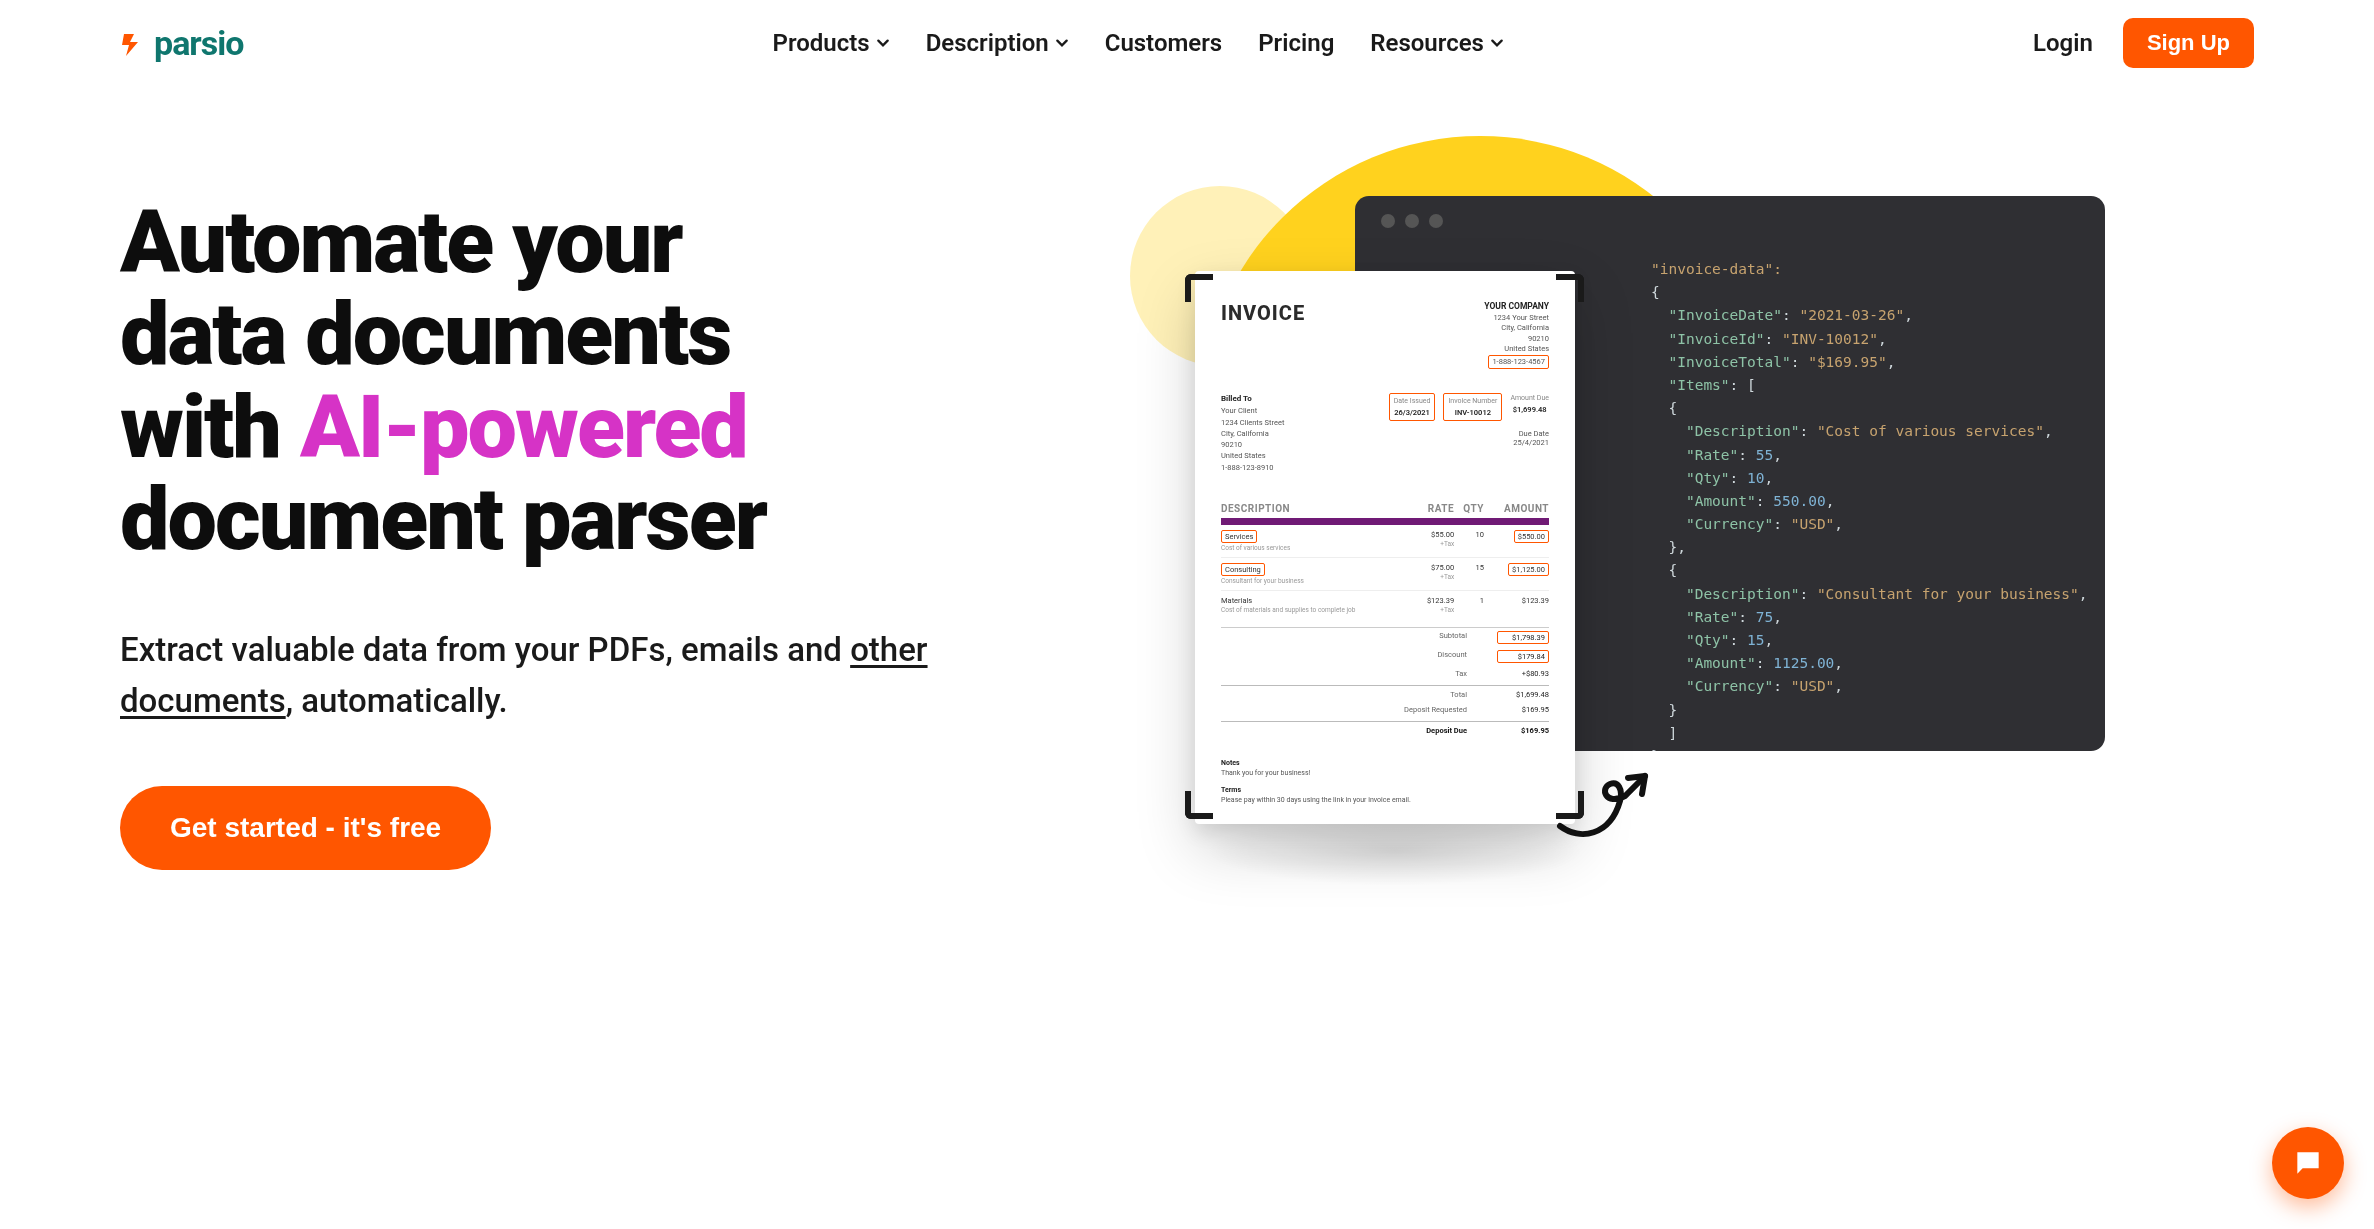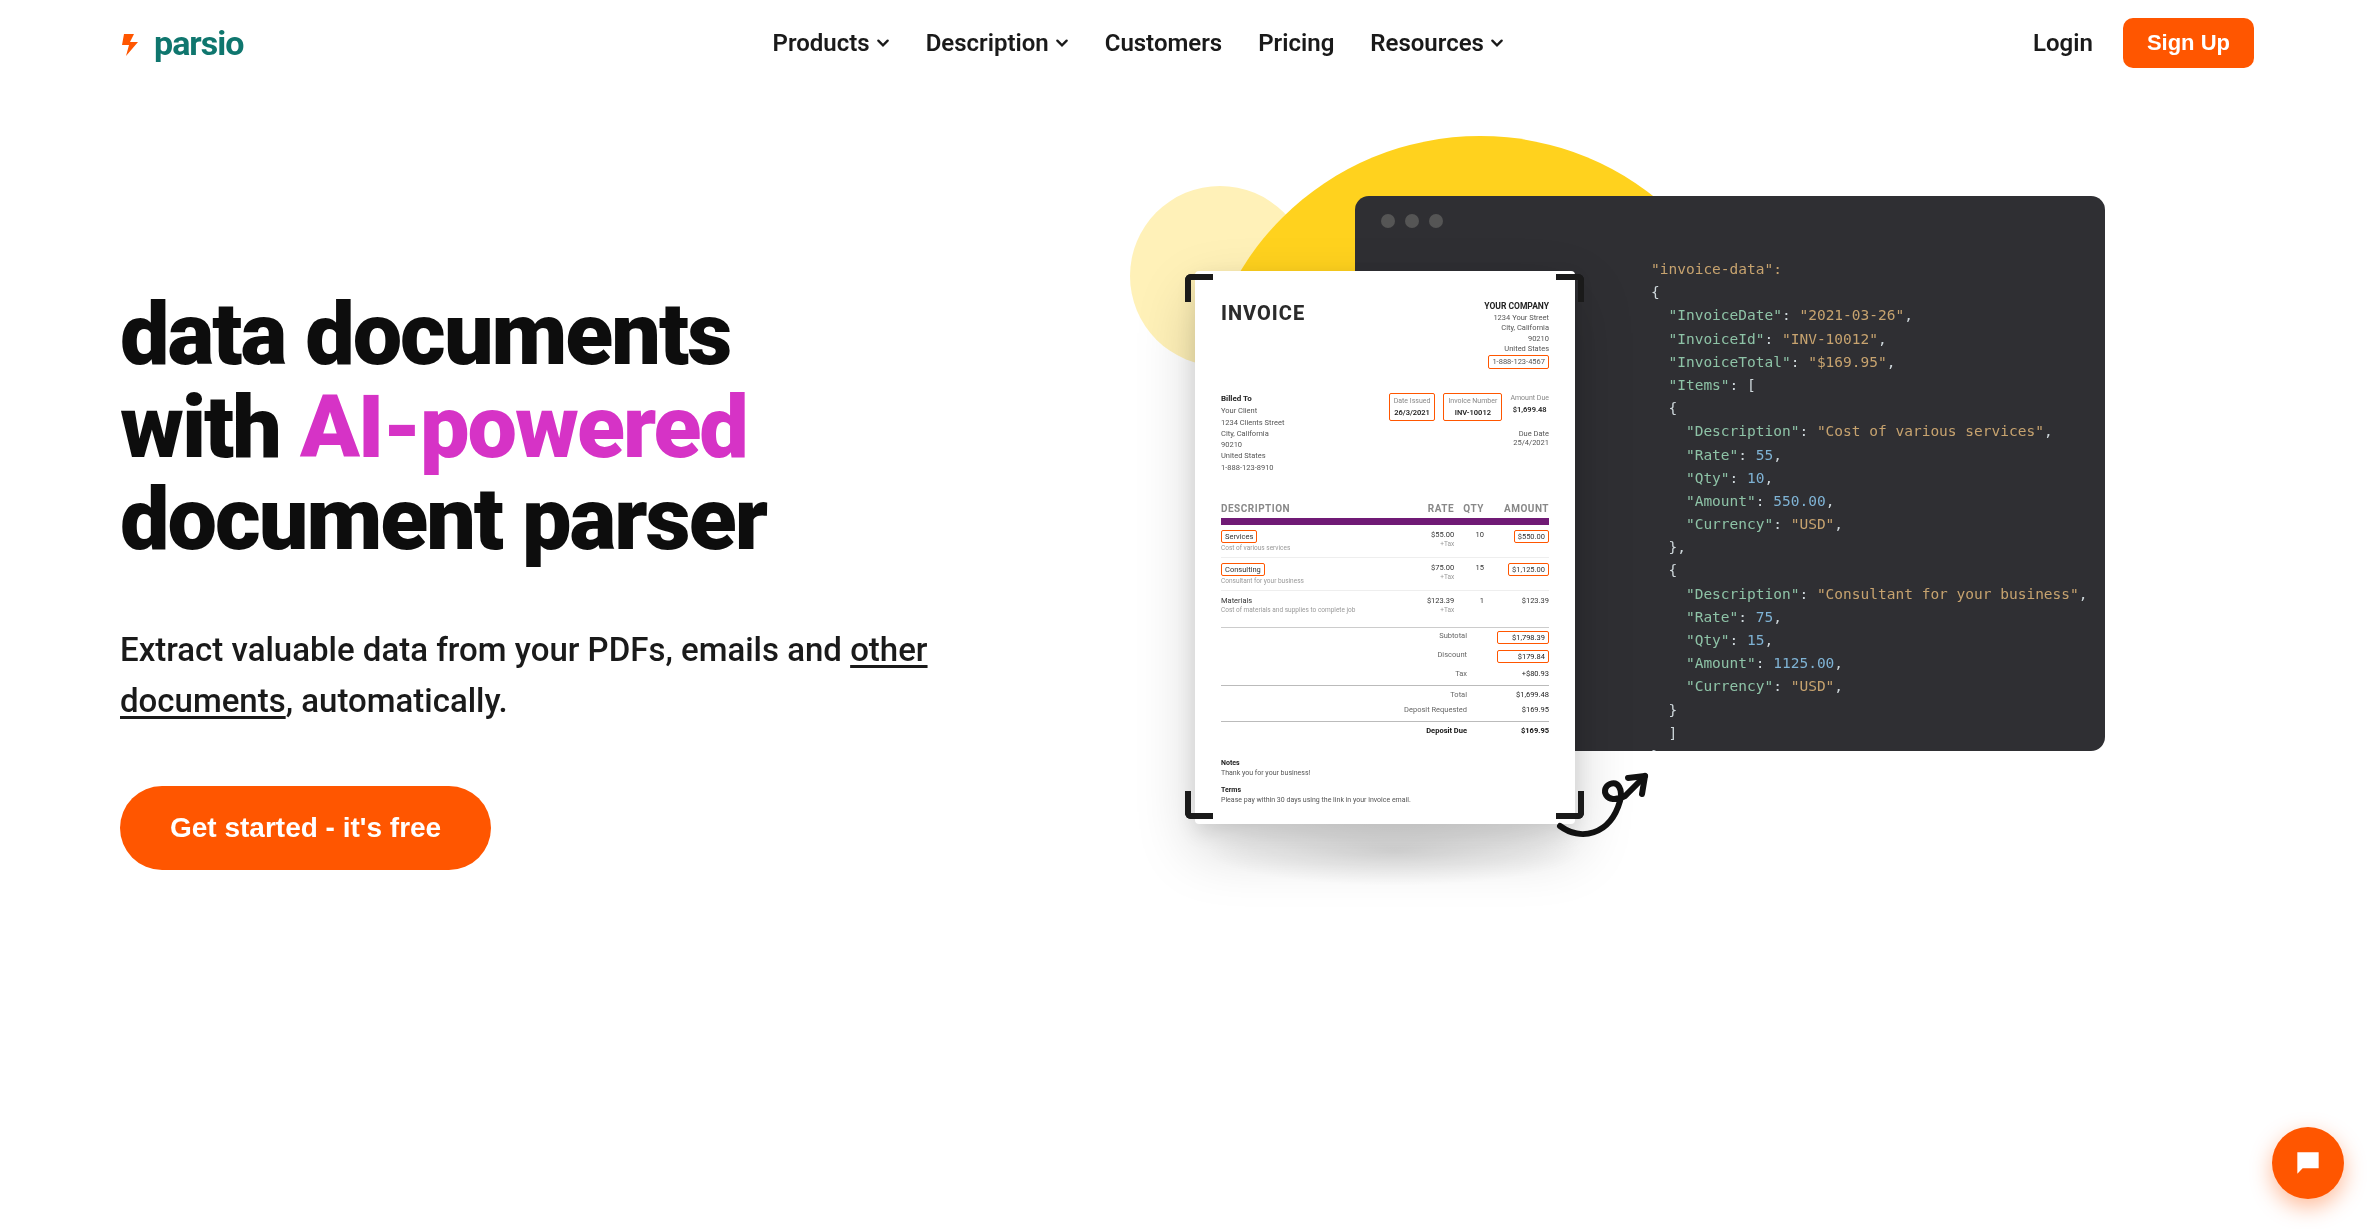--- a/index.html
+++ b/index.html
@@ -303,21 +303,21 @@
 
   <div class="nav-right">
     <a class="login">Login</a>
     <button class="signup-btn">Sign Up</button>
   </div>
 </header>
 
 <section class="hero">
   <div class="hero-left">
     <h1 class="headline">
-      <br>
+      <span>Automate your</span><br>
       <span>data documents</span><br>
       <span>with </span><span class="accent">AI-powered</span><br>
       <span>document parser</span>
     </h1>
 
     <p class="subhead">
       <span>Extract valuable data from your PDFs, emails and </span><span class="underlined">other documents</span><span>, automatically.</span>
     </p>
 
     <button class="cta-btn">Get started - it's free</button>

